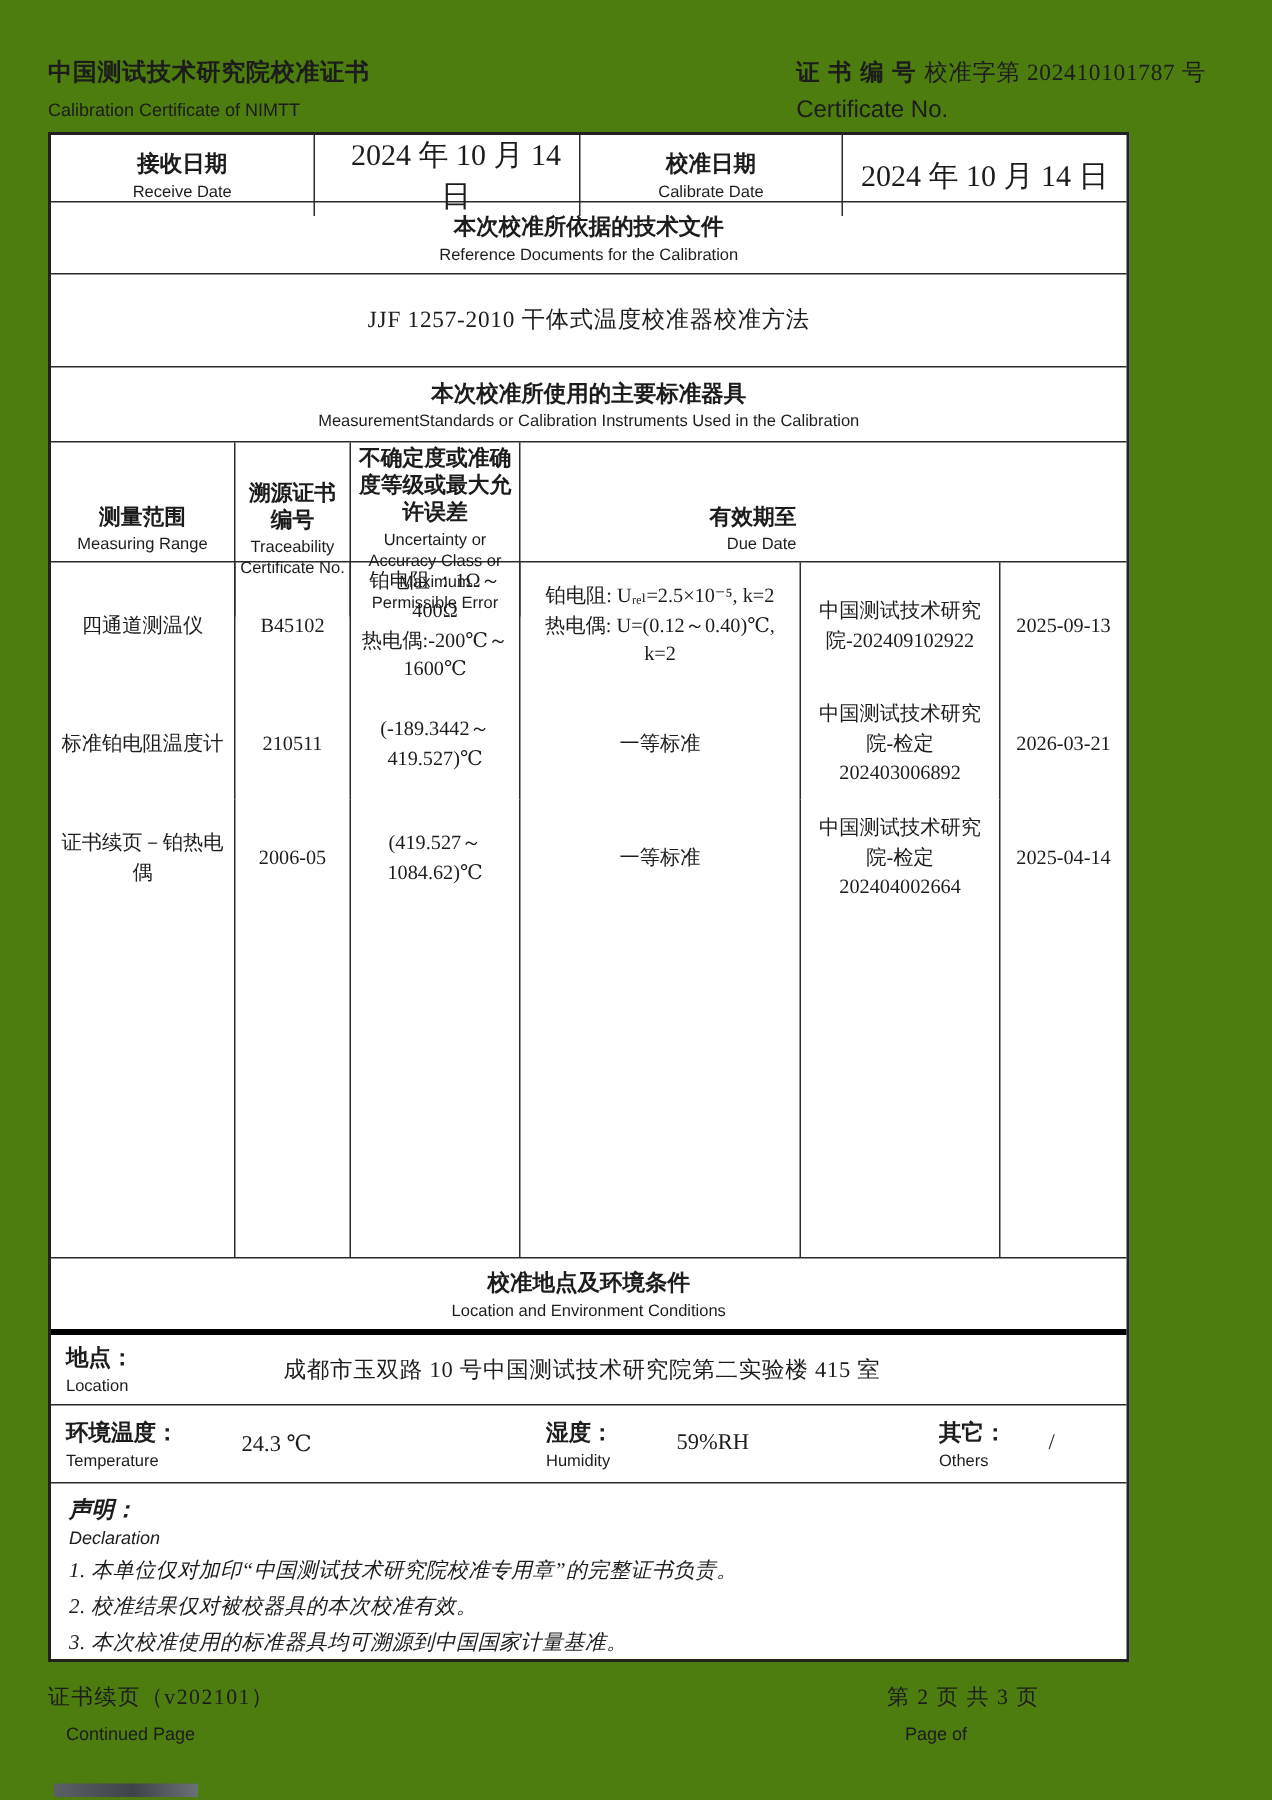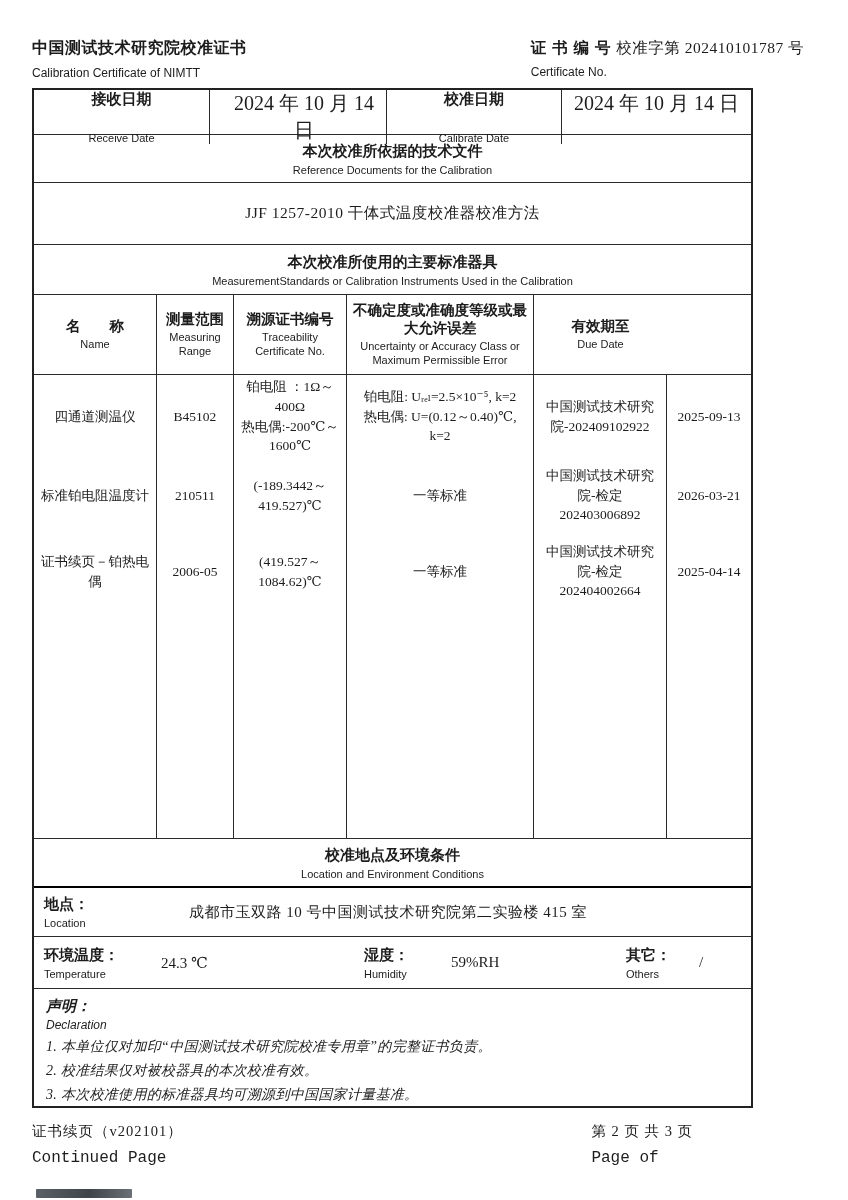--- a/index.html
+++ b/index.html
@@ -1,90 +1,90 @@
 <!DOCTYPE html>
 <html><head>
 <meta charset="utf-8">
 <style>
   * { margin: 0; padding: 0; box-sizing: border-box; }
   html, body { background: #e8e8e8; }
   body { font-family: "Liberation Serif", "DejaVu Serif", serif; color: #1c1c1c; }
   .page {
     position: relative;
     width: 848px; height: 1200px;
-    background: #ffffff;
+    background: #4d7c0f;
     margin: 0 auto;
     overflow: hidden;
   }
 
   
   .doc-header {
     position: absolute; left: 32px; right: 30px; top: 38px;
     display: flex; justify-content: space-between; align-items: flex-start;
   }
   .doc-title-zh { font-size: 16px; font-weight: 600; letter-spacing: 0.5px; }
   .doc-title-en { font-size: 12px; font-family: "Liberation Sans", sans-serif; margin-top: 7px; }
   .cert-no-block { padding-right: 14px; }
   .cert-no-line { font-size: 15.5px; font-weight: 600; letter-spacing: 1px; white-space: nowrap; }
   .cert-no-line .cert-no-value { font-weight: 500; letter-spacing: 0.5px; }
-  .cert-no-en { font-size: 12px; font-family: "Liberation Sans", sans-serif; margin-top: 6px; }
+  .cert-no-en { font-size: 16px; font-family: "Liberation Sans", sans-serif; margin-top: 6px; }
 
   
   .doc-table {
     position: absolute; left: 32px; top: 88px; width: 721px;
     border: 2px solid #222;
     background: #fff;
   }
   .zh { font-size: 15px; font-weight: 600; }
   .en { font-size: 11px; font-family: "Liberation Sans", sans-serif; font-weight: 400; margin-top: 3px; }
   .cellpad { display: flex; flex-direction: column; justify-content: center; align-items: center; text-align: center; }
 
   .dates-row { display: grid; grid-template-columns: 176px 177px 175px 1fr; height: 45px; border-bottom: 1px solid #2b2b2b; }
-  .dates-row > div { border-right: 1px solid #2b2b2b; justify-content: space-between; }
+  .dates-row > div { border-right: 1px solid #2b2b2b; }
   .dates-row > div:last-child { border-right: none; }
   .date-value { font-size: 20px; font-weight: 500; justify-content: center; align-items: flex-start; padding-left: 12px; }
 
   .section-heading { height: 48px; border-bottom: 1px solid #2b2b2b; display: flex; flex-direction: column; justify-content: center; align-items: center; text-align: center; }
   .ref-doc-row { height: 62px; border-bottom: 1px solid #2b2b2b; display: flex; justify-content: center; align-items: center; font-size: 15.5px; letter-spacing: 0.5px; }
   .std-heading { height: 50px; }
 
   .std-grid { display: grid; grid-template-columns: 123px 77px 113px 187px 133px 1fr; }
   .std-head { height: 80px; border-bottom: 1px solid #2b2b2b; }
   .std-head > div { border-right: 1px solid #2b2b2b; padding: 2px 3px; }
-  .std-head > div:last-child { border-right: none; }
+  .std-head > div:last-child { border-right: none; align-items: flex-end; }
   .std-head .zh { font-size: 14.5px; line-height: 1.25; }
   .std-head .en { font-size: 11px; line-height: 1.25; }
 
   .std-body { height: 463px; grid-template-rows: 83px 75px 77px 1fr; }
   .std-body > div { border-right: 1px solid #2b2b2b; padding: 3px 4px; font-size: 13.5px; font-weight: 500;
                     display: flex; flex-direction: column; justify-content: center; align-items: center;
                     text-align: center; white-space: pre-line; line-height: 1.45; }
   .std-body > div.last-col { border-right: none; text-align: right; }
 
   .loc-heading { border-top: 0; }
-  .loc-row { height: 50px; border-top: 2px solid #000000; display: flex; align-items: center; padding: 0 10px; }
+  .loc-row { height: 50px; border-top: 4px solid #000000; display: flex; align-items: center; padding: 0 10px; }
   .label-block { display: flex; flex-direction: column; justify-content: center; }
   .loc-value { font-size: 15px; font-weight: 500; margin-left: 100px; letter-spacing: 0.5px; }
 
   .env-row { height: 52px; border-top: 1px solid #2b2b2b; display: flex; align-items: center; padding: 0 10px; gap: 36px; }
   .env-group { display: flex; align-items: center; }
   .env-group.g1 { width: 284px; }
   .env-group.g2 { width: 226px; }
   .env-value { font-size: 15px; font-weight: 500; margin-left: 42px; }
   .env-value.slash { margin-left: 28px; }
 
   .decl-block { border-top: 1px solid #2b2b2b; padding: 8px 12px 10px 12px; height: 118px; font-style: italic; }
   .decl-zh { font-size: 15px; font-weight: 600; }
   .decl-en { font-size: 12px; font-family: "Liberation Sans", sans-serif; margin-top: 2px; }
   .decl-item { font-size: 14px; font-weight: 500; margin-top: 6px; letter-spacing: 0.3px; }
 
   
   .doc-footer { position: absolute; left: 32px; right: 60px; top: 1122px; display: flex; justify-content: space-between; }
   .footer-zh { font-size: 14.5px; font-weight: 500; letter-spacing: 1px; }
-  .footer-en { font-size: 16px; font-family: Liberation Mono, monospace; margin-top: 8px; }
+  .footer-en { font-size: 12px; font-family: Liberation Sans, sans-serif; margin-top: 8px; margin-left: 12px; }
   .footer-right { margin-right: 95px; }
 
   .scan-artifact { position: absolute; left: 36px; top: 1189px; width: 96px; height: 9px;
                    background: linear-gradient(90deg,#5a6066,#3f444a 55%,#6a7076); border-radius: 1px; }
 </style>
 </head>
 <body>
 
 <div class="page">
 
@@ -123,24 +123,20 @@
     </div>
 
     <div class="ref-doc-row">JJF 1257-2010  干体式温度校准器校准方法</div>
 
     <div class="section-heading std-heading">
       <div class="zh">本次校准所使用的主要标准器具</div>
       <div class="en">MeasurementStandards or Calibration Instruments Used in the Calibration</div>
     </div>
 
     <div class="std-grid std-head">
-      <div class="cellpad">
-        <div class="zh">名　　称</div>
-        <div class="en">Name</div>
-      </div>
       <div class="cellpad">
         <div class="zh">测量范围</div>
         <div class="en">Measuring Range</div>
       </div>
       <div class="cellpad">
         <div class="zh">溯源证书编号</div>
         <div class="en">Traceability Certificate No.</div>
       </div>
       <div class="cellpad">
         <div class="zh">不确定度或准确度等级或最大允许误差</div>

